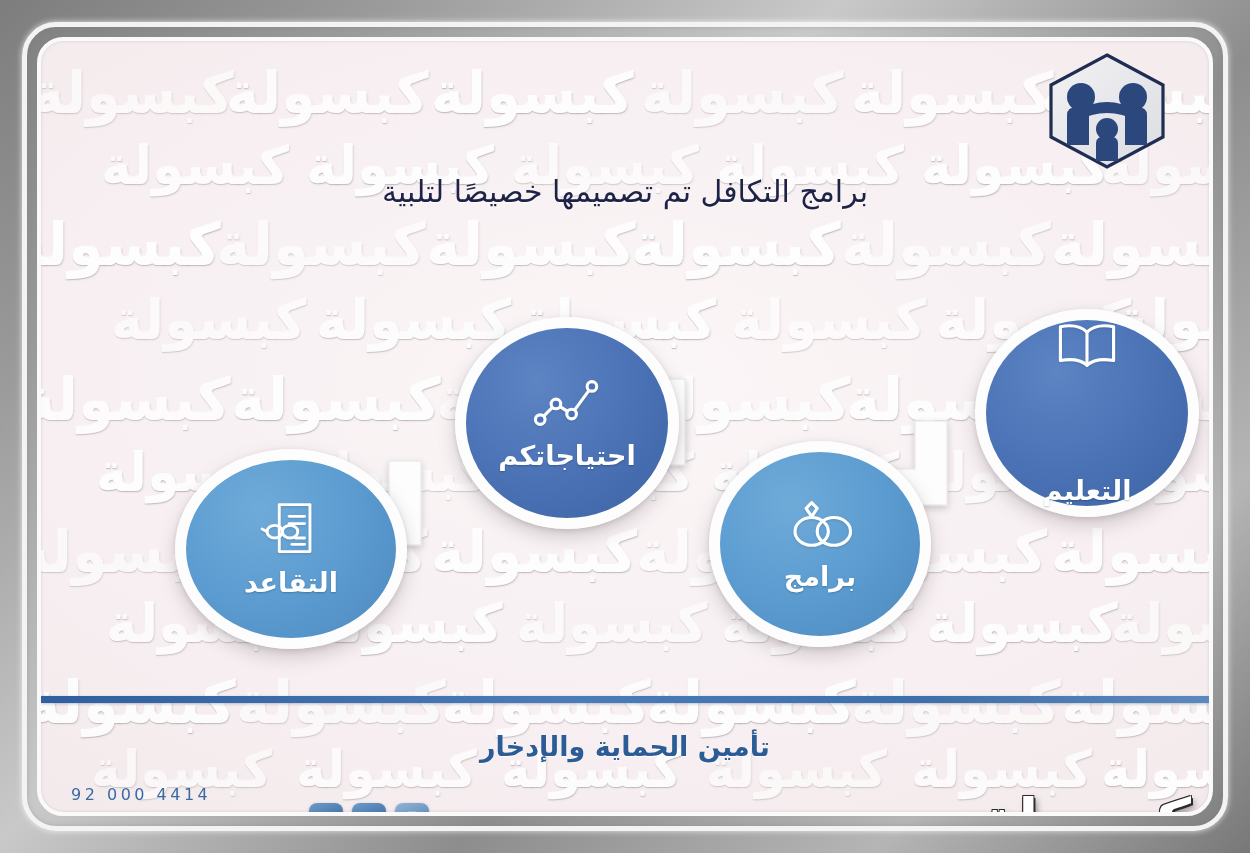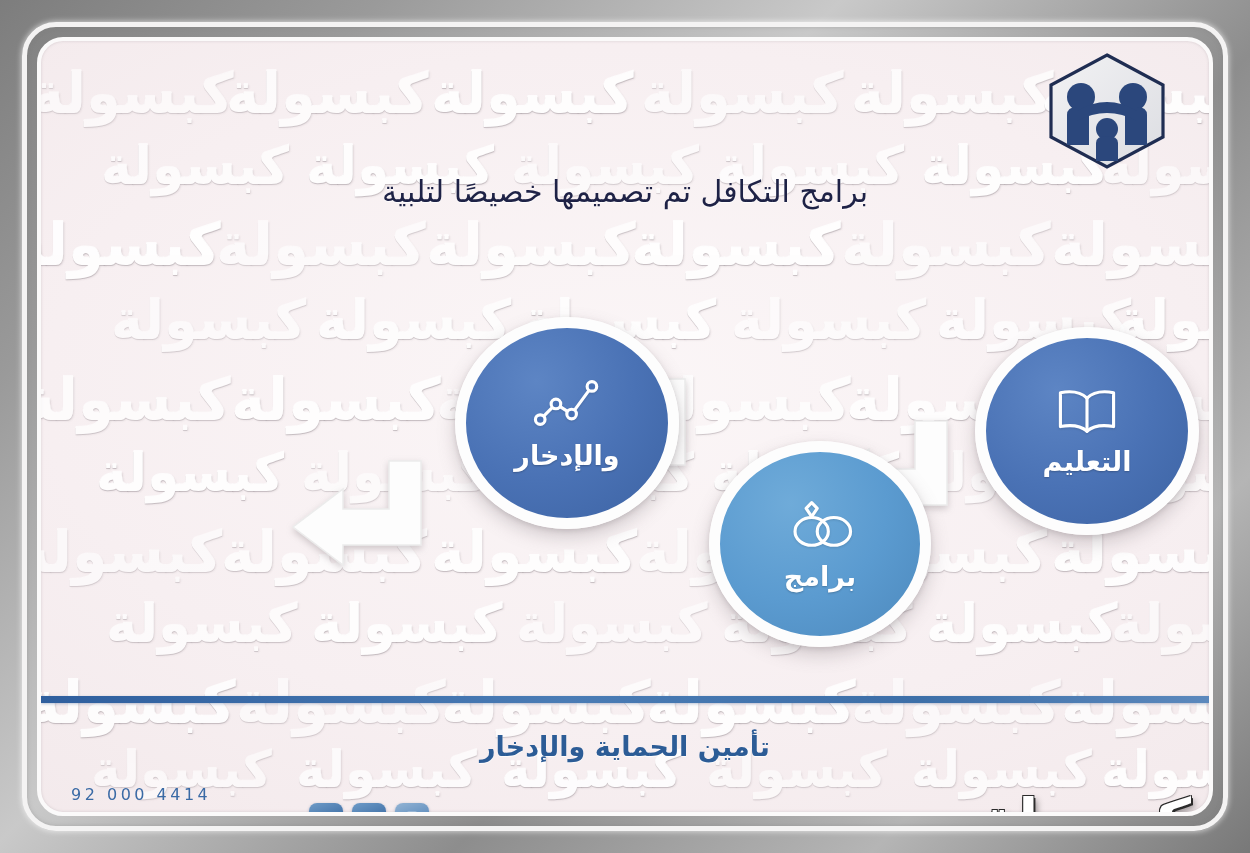--- a/index.html
+++ b/index.html
@@ -107,21 +107,21 @@
     filter: drop-shadow(0 1px 1px rgba(0,0,0,.12));
   }
   .node .node-label {
     font-size: 27px;
     font-weight: 700;
     direction: rtl;
     text-shadow: 0 1px 2px rgba(0,0,0,.22);
     letter-spacing: .5px;
   }
 
-  #node-education   { right: 18px;  top: 26px;  width: 224px; height: 208px; }
+  #node-education   { right: 18px;  top: 8px;  width: 224px; height: 208px; justify-content: space-between; }
   #node-marriage    { right: 286px; top: 140px; width: 222px; height: 206px; }
   #node-investment  { right: 538px; top: 16px;  width: 224px; height: 212px; }
   #node-retirement  { right: 810px; top: 148px; width: 232px; height: 200px; }
 
   
   #arrows-svg {
     position: absolute;
     inset: 0;
     pointer-events: none;
   }
@@ -380,23 +380,42 @@
             <polyline points="10,47 27,30 44,41 66,11"></polyline>
           </g>
           <g fill="#4a72b5" stroke="#ffffff" stroke-width="3.4">
             <circle cx="10" cy="47" r="5.2"></circle>
             <circle cx="27" cy="30" r="5.2"></circle>
             <circle cx="44" cy="41" r="5.2"></circle>
             <circle cx="66" cy="11" r="5.2"></circle>
           </g>
         </svg>
       </span>
-      <span class="node-label">والإدخار</span>
+      <span class="node-label">احتياجاتكم</span>
     </div>
 
+    <div class="node" id="node-retirement" style="background: radial-gradient(circle at 35% 28%, #6fabd9 0%, #5b9bd0 52%, #4d89bd 100%);">
+      <span class="node-icon">
+        <svg viewBox="0 0 70 62" width="64" height="56" aria-hidden="true">
+          <g fill="none" stroke="#ffffff" stroke-width="3.2" stroke-linejoin="round" stroke-linecap="round">
+            <path d="M22 4 L56 4 L56 56 L22 56 L22 14 Z"></path>
+            <line x1="33" y1="17" x2="50" y2="17"></line>
+            <line x1="33" y1="25" x2="50" y2="25"></line>
+            <line x1="40" y1="41" x2="50" y2="41"></line>
+            <line x1="36" y1="48" x2="50" y2="48"></line>
+            <ellipse cx="17" cy="34" rx="8.5" ry="7"></ellipse>
+            <ellipse cx="34" cy="34" rx="8.5" ry="7"></ellipse>
+            <line x1="25.5" y1="34" x2="25.5" y2="34"></line>
+            <path d="M25.5 31 Q25.5 34 25.5 34"></path>
+            <line x1="8.5" y1="34" x2="3" y2="31"></line>
+          </g>
+        </svg>
+      </span>
+      <span class="node-label">التقاعد</span>
+    </div>
   </div>
 
   <div id="divider"></div>
 
   <div id="footer-tagline">تأمين الحماية والإدخار</div>
 
   <div id="contact-block">
     <div id="phone-number">92 000 4414</div>
 
   </div>

